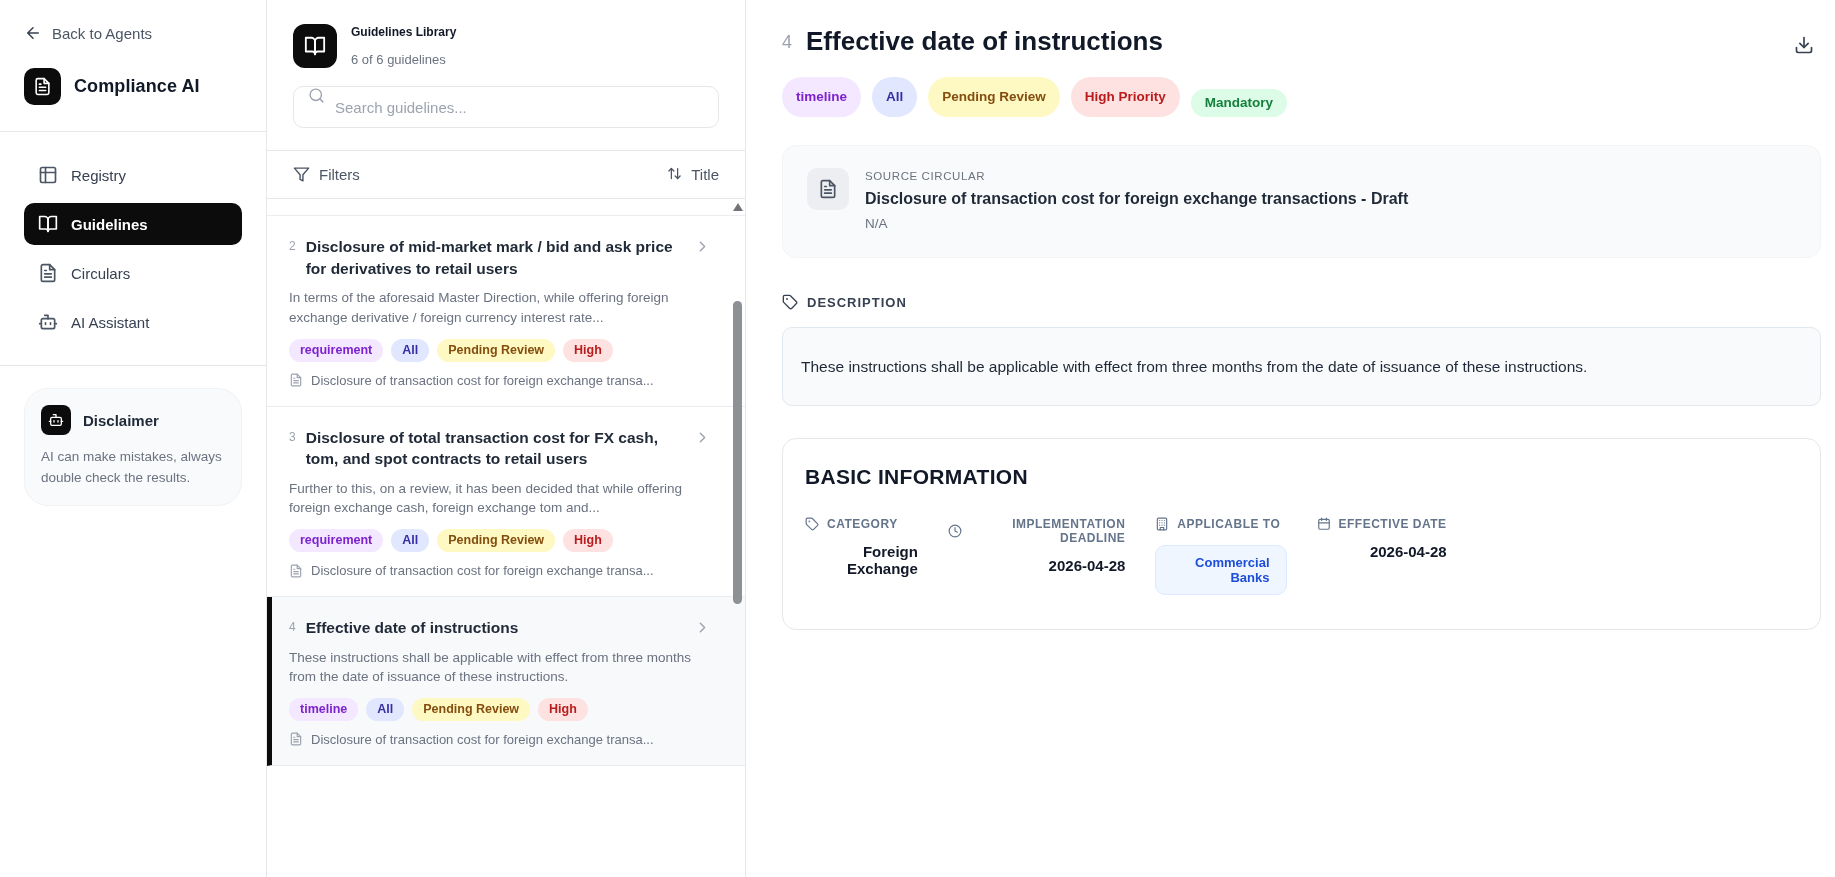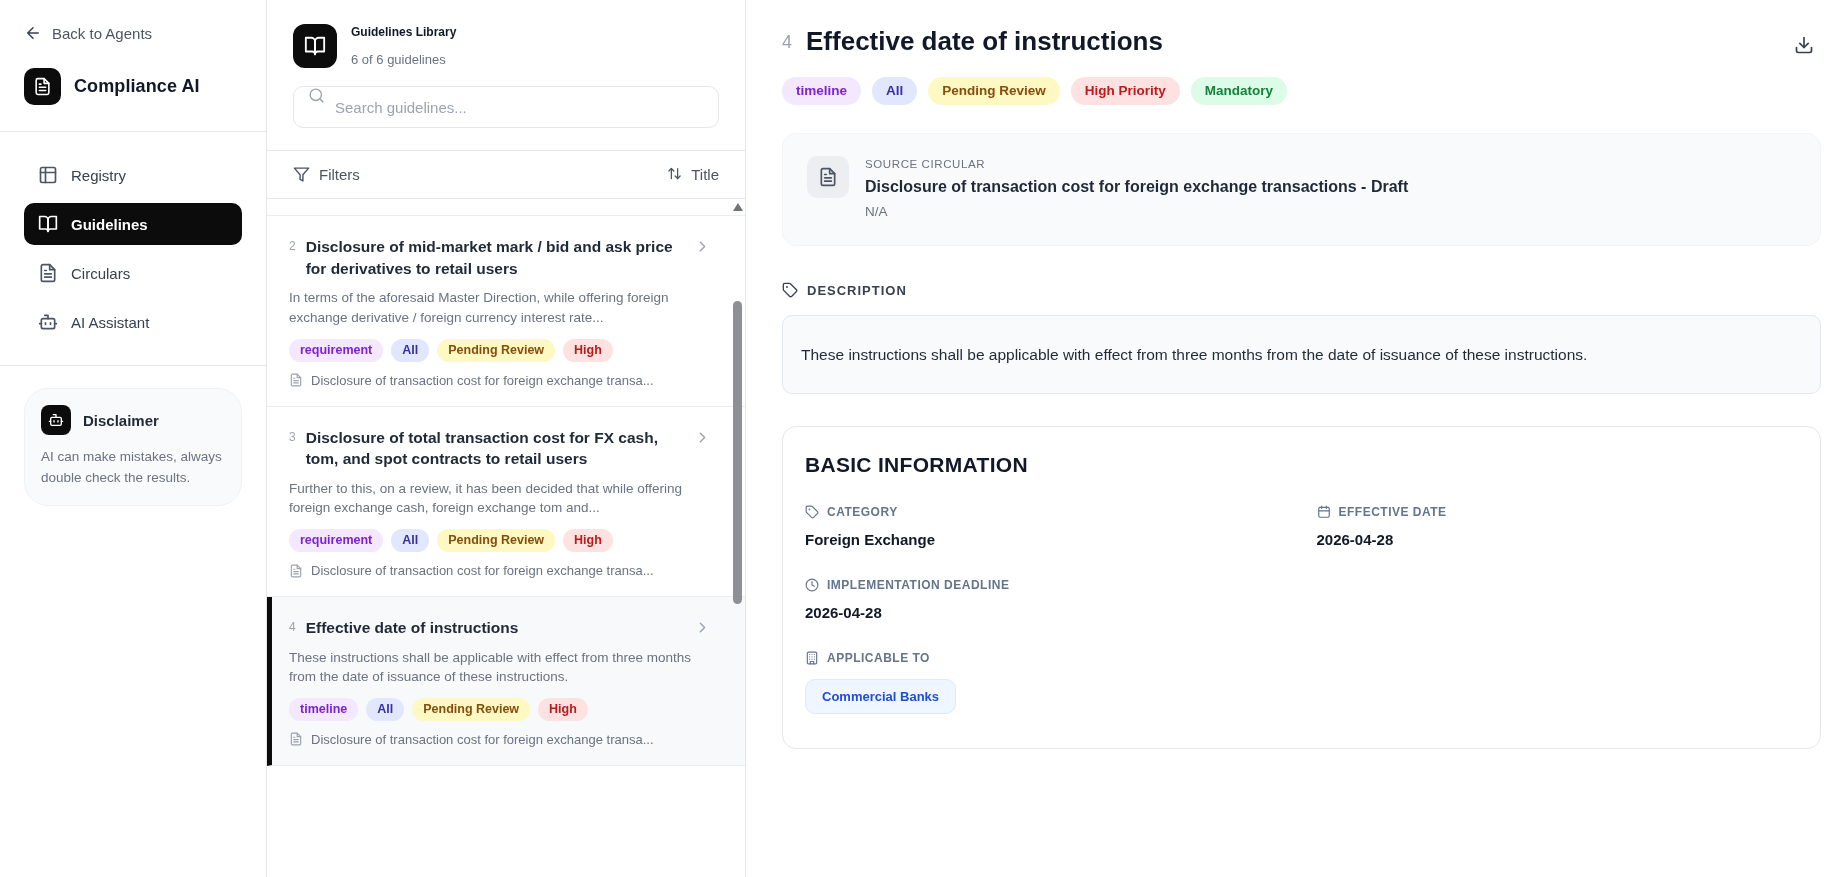--- a/index.html
+++ b/index.html
@@ -86,21 +86,21 @@
     background:#8d9196; border-radius:5px; }
 
   
   .tag { display:inline-flex; align-items:center; border-radius:999px; padding:4px 11px;
     font-size:12.5px; font-weight:700; line-height:1.2; }
   .detail-tags .tag { font-size:13.5px; padding:6px 14px; }
   .tag-purple { background:#f3e8ff; color:#7e22ce; }
   .tag-indigo { background:#e0e7ff; color:#3730a3; }
   .tag-yellow { background:#fef9c3; color:#854d0e; }
   .tag-red    { background:#fee2e2; color:#b91c1c; }
-  .tag-green  { background:#dcfce7; color:#15803d; }
+  .tag-green  { background:#dcfce7; color:#15803d;margin-top:12px; }
 
   
   .detail { flex:1; padding:26px 14px 0 36px; overflow:hidden; }
   .detail-head { display:flex; align-items:flex-start; }
   .detail-num { font-size:18px; color:#9ca3af; margin:6px 14px 0 0; }
   .detail-title { font-size:26px; font-weight:700; color:#111827; flex:1; }
   .download-btn { width:34px; height:34px; display:flex; align-items:center; justify-content:center;
     border-radius:8px; cursor:pointer; color:#374151; margin-top:2px; }
   .download-btn .icon { width:20px; height:20px; }
   .detail-tags { display:flex; gap:11px; margin-top:15px; }
@@ -117,21 +117,21 @@
   .section-head { display:flex; align-items:center; gap:9px; margin-top:36px; color:#374151; }
   .section-head .icon { width:16px; height:16px; }
   .section-head-label { font-size:13px; font-weight:700; letter-spacing:1px; }
   .desc-box { margin-top:17px; background:#f8fafc; border:1px solid #e2e8f0; border-radius:10px;
     padding:27px 18px; font-size:15.5px; color:#1f2937; line-height:1.5; }
 
   .basic-card { margin-top:32px; border:1px solid #e5e7eb; border-radius:14px;
     padding:26px 22px 34px; }
   .basic-heading { font-size:21px; font-weight:700; color:#111827; letter-spacing:.3px; }
   .basic-grid { display:grid; grid-template-columns:1fr 1fr; margin-top:28px; column-gap:30px; }
-  .basic-col { display:flex; flex-direction:column; gap:30px; }
+  .basic-col { display:flex; flex-direction:row; gap:30px;text-align:right; }
   .field-label { display:flex; align-items:center; gap:8px; color:#64748b; font-size:12px;
     font-weight:700; letter-spacing:.5px; }
   .field-label .icon { width:14px; height:14px; }
   .field-value { margin-top:12px; font-size:15px; font-weight:700; color:#111827; }
   .pill-blue { display:inline-flex; margin-top:14px; padding:9px 16px; background:#eff6ff;
     border:1px solid #dbeafe; border-radius:10px; color:#1d4ed8; font-size:13px; font-weight:600;
     cursor:pointer; }
 </style>
 </head>
 <body>

